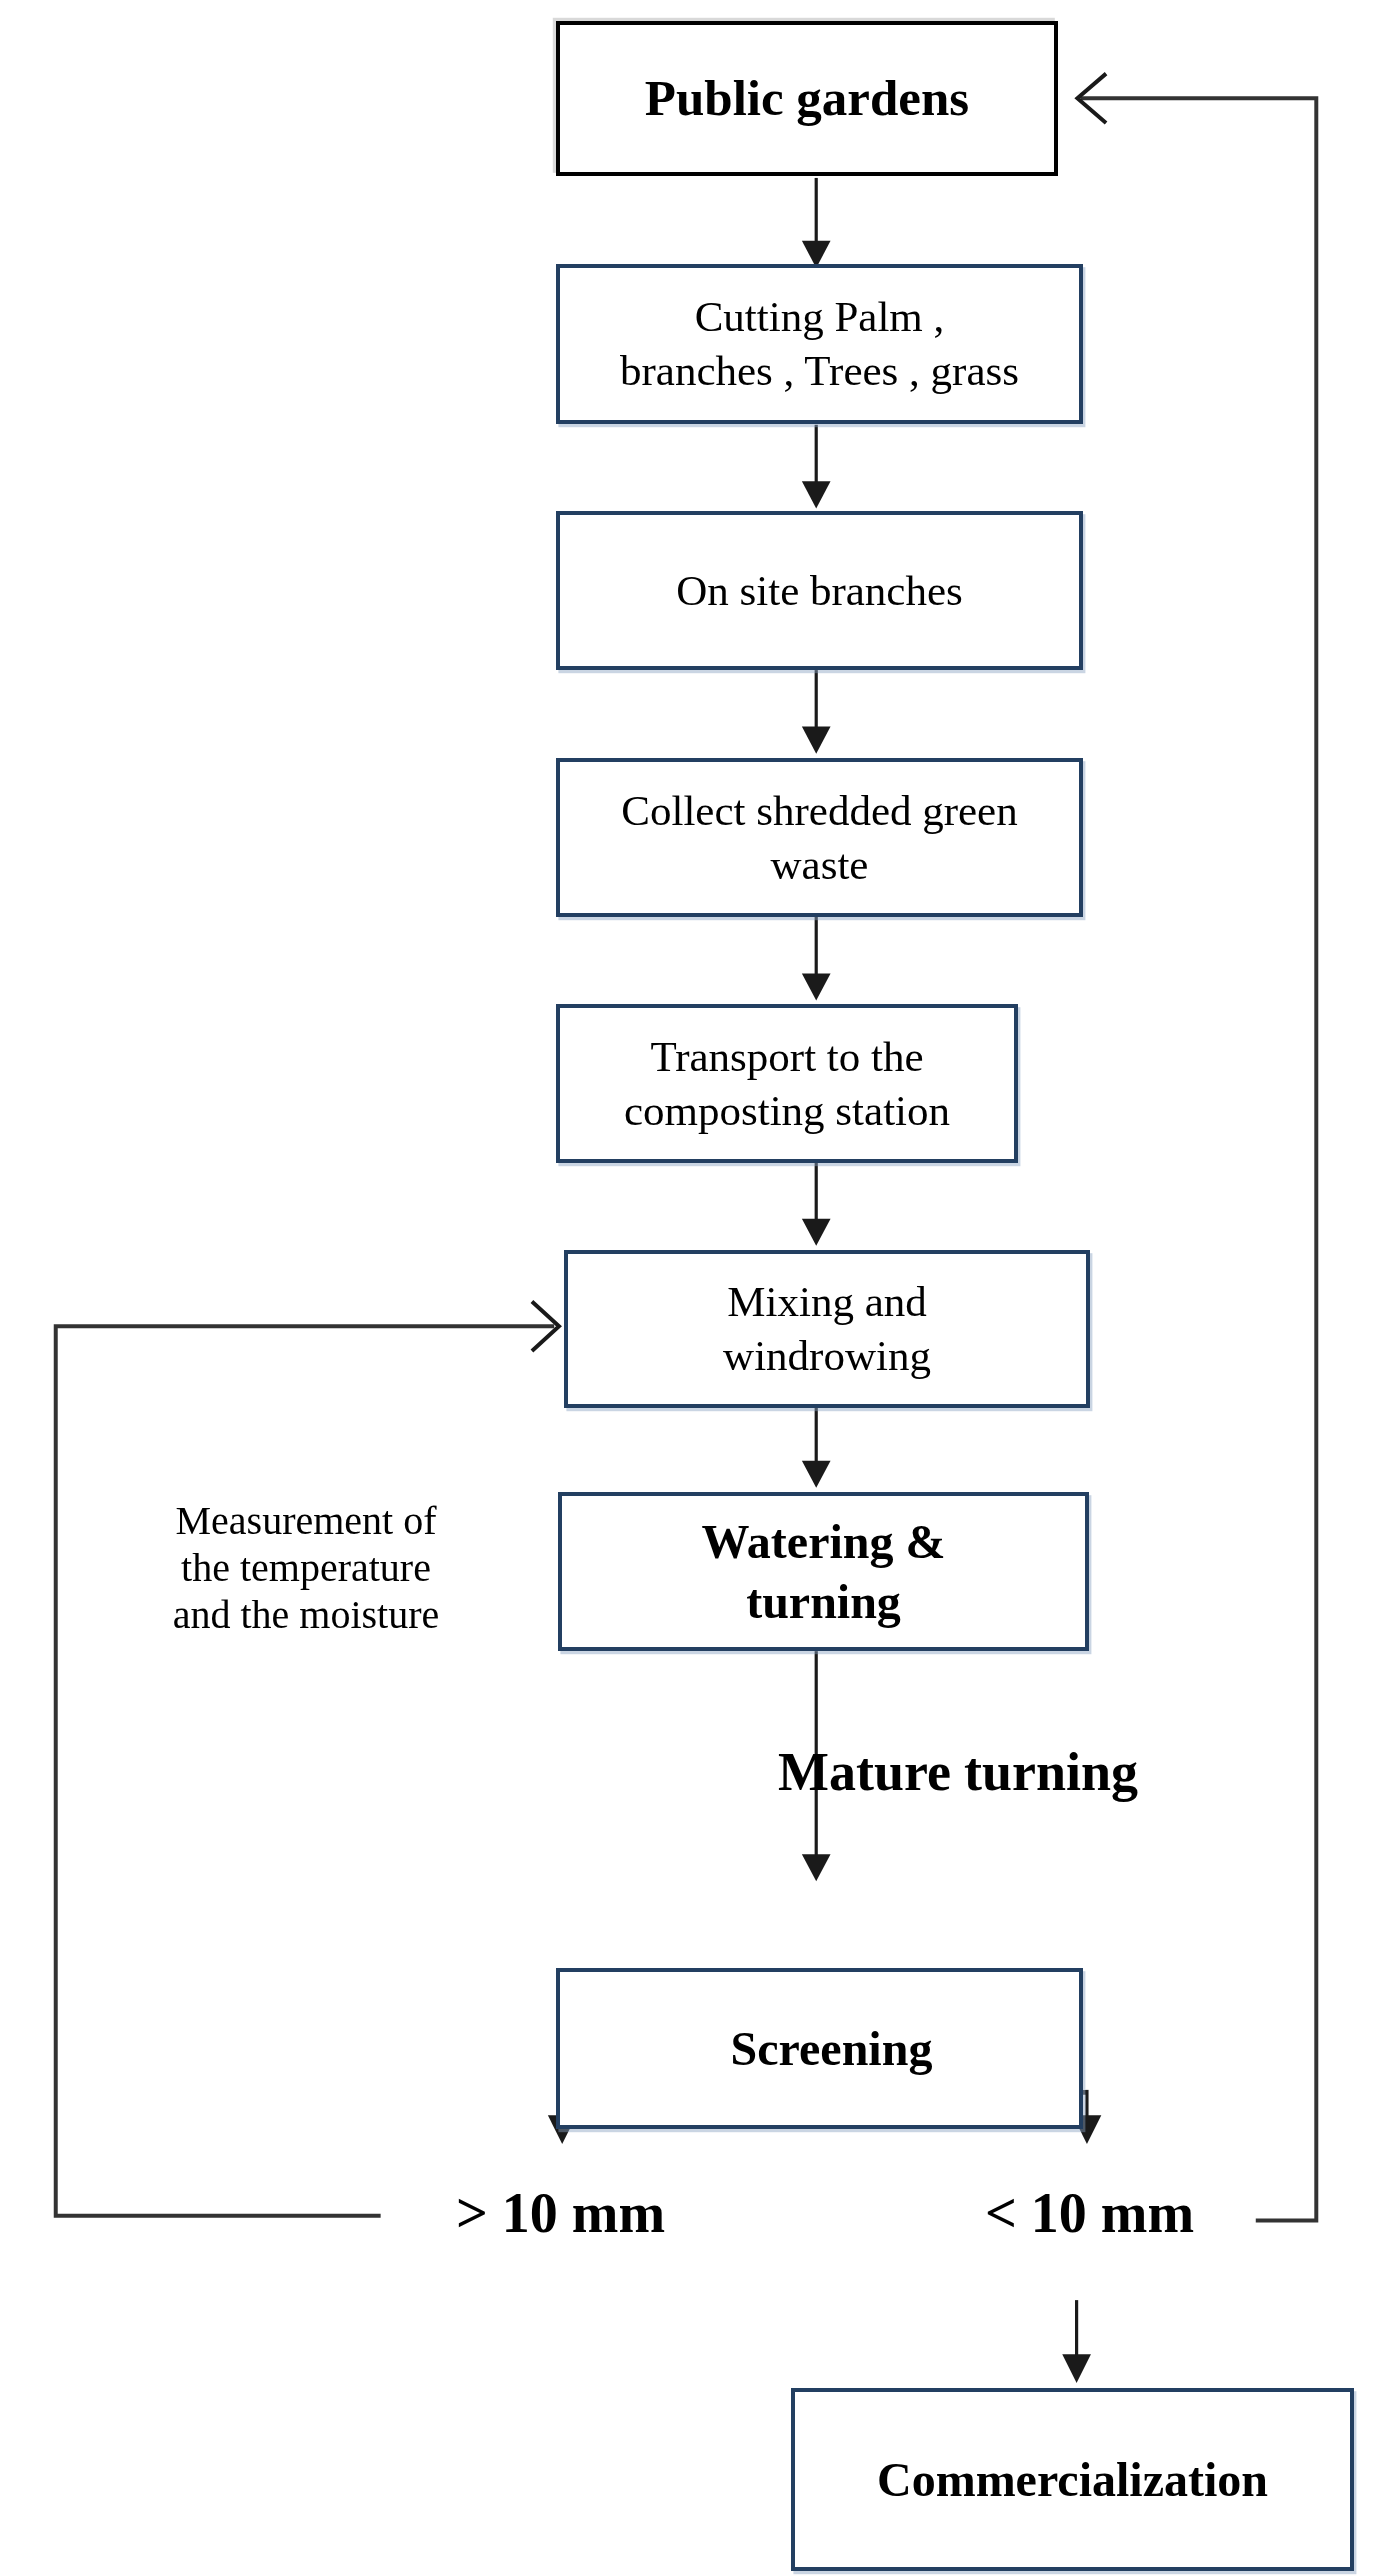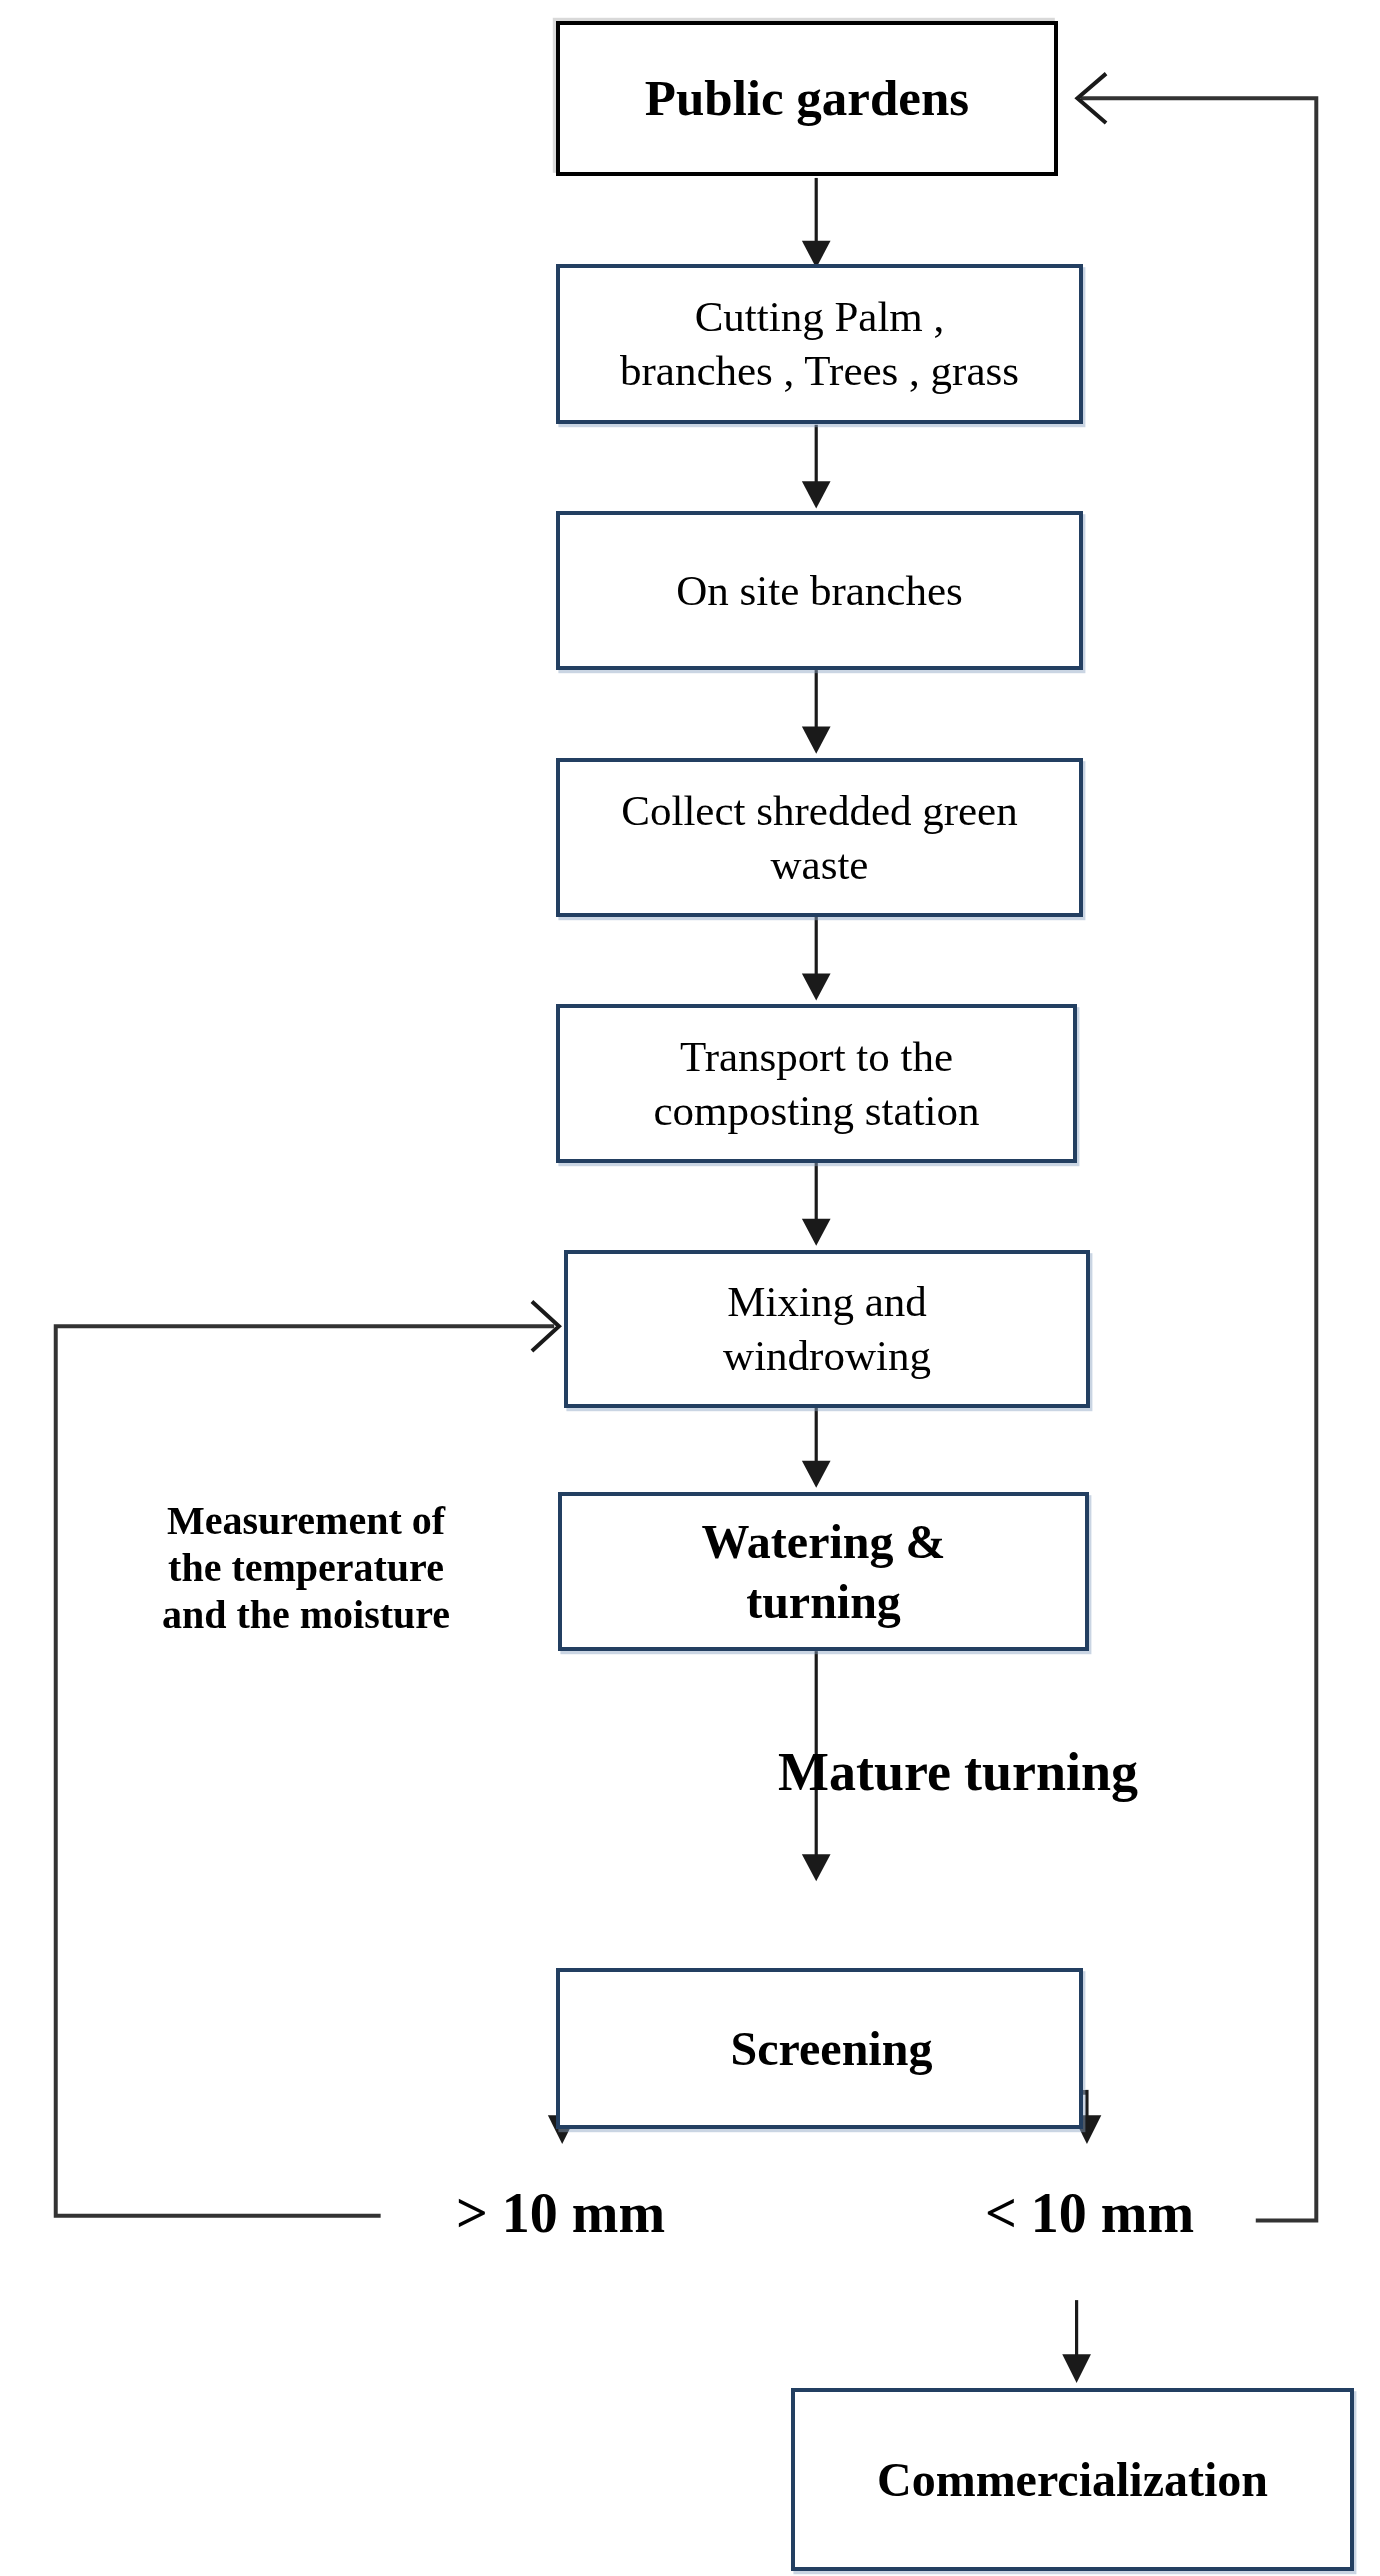--- a/index.html
+++ b/index.html
@@ -42,37 +42,36 @@
     border-color: var(--top-box-border, #000000);
     border-width: 4.8px;
     font-weight: bold;
     font-size: 51px;
     box-shadow: -3.2px -3.2px 0 rgba(180, 180, 180, 0.5);
   }
   .free-label {
     position: absolute;
     text-align: center;
     white-space: pre-line;
-    font-weight: bold;
   }
   #measurement-label { left: 119px; top: 1497px; width: 374px; font-size: 40px; line-height: 1.18; }
   #mature-label {
     left: 501px; top: 1741px; width: 637px;
     display: flex; justify-content: flex-end; gap: 13px;
     font-weight: bold; font-size: 54px;
   }
   #oversize-label  { left: 401px;  top: 2181px; width: 319px; font-weight: bold; font-size: 56px; font-family: Liberation Serif, serif; }
   #undersize-label { left: 930px; top: 2181px; width: 319px; font-weight: bold; font-size: 56px; }
 
   
   #node-public-gardens    { left: 556px; top: 21px;   width: 502px; height: 155px; }
   #node-cutting           { left: 556px; top: 264px;  width: 527px; height: 160px; }
   #node-shredding         { left: 556px; top: 511px;  width: 527px; height: 159px; }
   #node-collect           { left: 556px; top: 758px;  width: 527px; height: 159px; }
-  #node-transport         { left: 556px; top: 1004px; width: 521px; height: 159px; }
+  #node-transport         { left: 556px; top: 1004px; width: 462px; height: 159px; }
   #node-mixing            { left: 564px; top: 1250px; width: 526px; height: 158px; }
   #node-watering          { left: 558px; top: 1492px; width: 531px; height: 159px; }
   #node-screening         { left: 556px; top: 1968px; width: 527px; height: 161px; padding-left: 24px; }
   #node-commercialization { left: 791px; top: 2388px; width: 563px; height: 183px; }
 </style>
 </head>
 <body>
 
 <div id="canvas" style="--bg: #ffffff; --box-border: #233f61; --top-box-border: #000000; --line: #1a1a1a; --loop: #333333; --text: #000000;">
 

